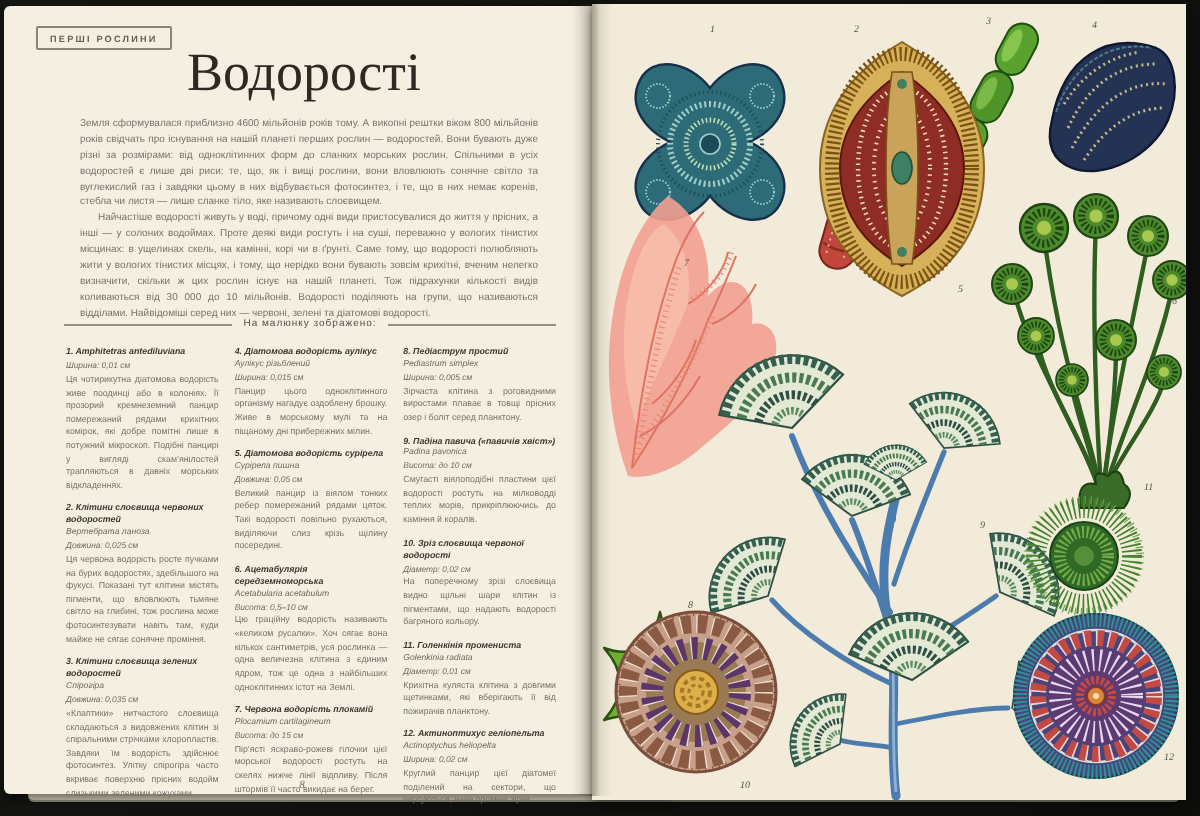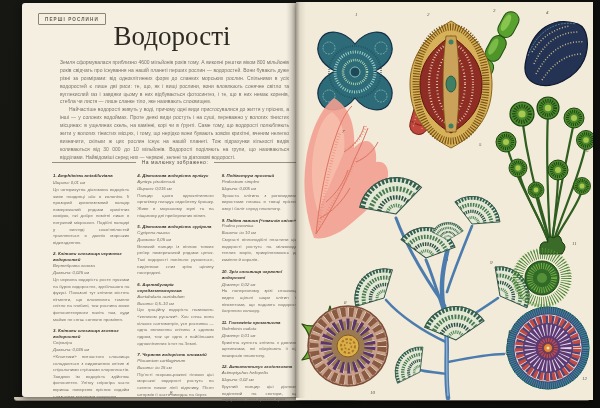--- a/index.html
+++ b/index.html
@@ -1,20 +1,20 @@
 <!DOCTYPE html>
 <html lang="uk"><head>
 <meta charset="utf-8">
 <style>
   html,body{margin:0;padding:0;}
   body{width:600px;height:408px;overflow:hidden;background:#121210;position:relative;
        font-family:"Liberation Sans",sans-serif;}
   .backdrop{position:absolute;inset:0;background:linear-gradient(120deg,#161613,#0d0d0b);}
   .page{position:absolute;box-shadow:0 2px 6px rgba(0,0,0,.5);}
-  .left-page{left:22px;top:3px;width:334px;height:394px;background:#f5efe2;
+  .left-page{left:2px;top:3px;width:334px;height:394px;background:#f5efe2;
              border-radius:3px 0 0 3px;}
   .right-page-wrap{left:296px;top:2px;width:297px;height:398px;background:#f2ebda;
              border-radius:0 3px 3px 0;}
   .page-stack{position:absolute;left:14px;top:397px;width:576px;height:3px;background:#cfc7b4;
              border-radius:0 0 3px 3px;box-shadow:0 1px 0 #8d877a;}
   .spine{position:absolute;left:286px;top:2px;width:20px;height:396px;pointer-events:none;
          background:linear-gradient(90deg,rgba(60,50,35,0) 0%,rgba(60,50,35,.22) 42%,rgba(25,20,12,.34) 52%,rgba(60,50,35,.10) 70%,rgba(60,50,35,0) 100%);}
 
   
   .section-tag{position:absolute;left:16px;top:10px;border:1px solid #8b8579;border-radius:1px;

